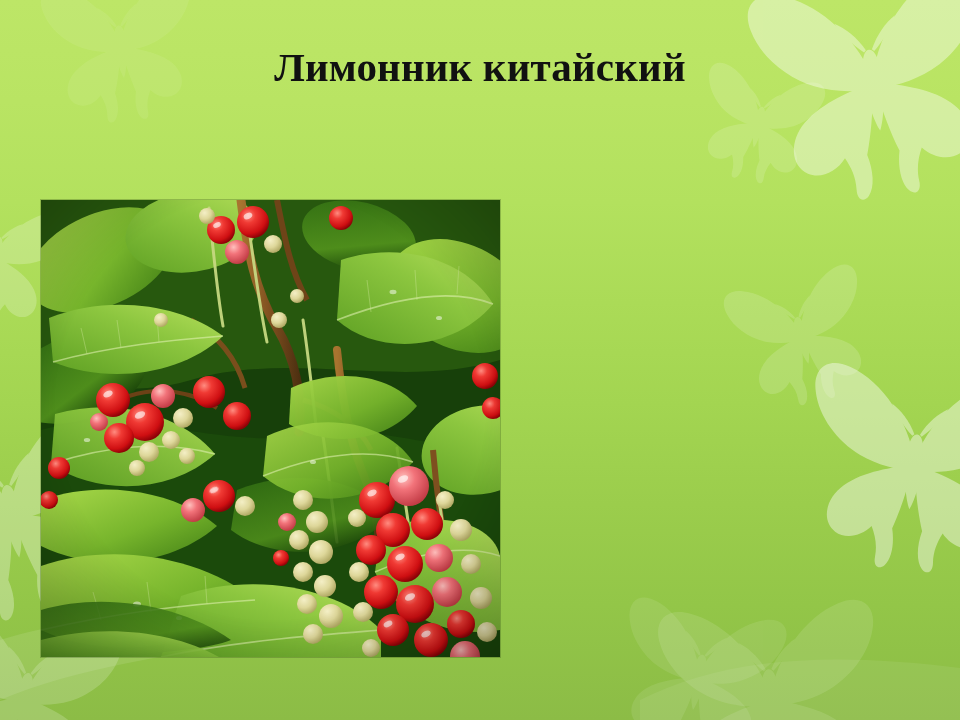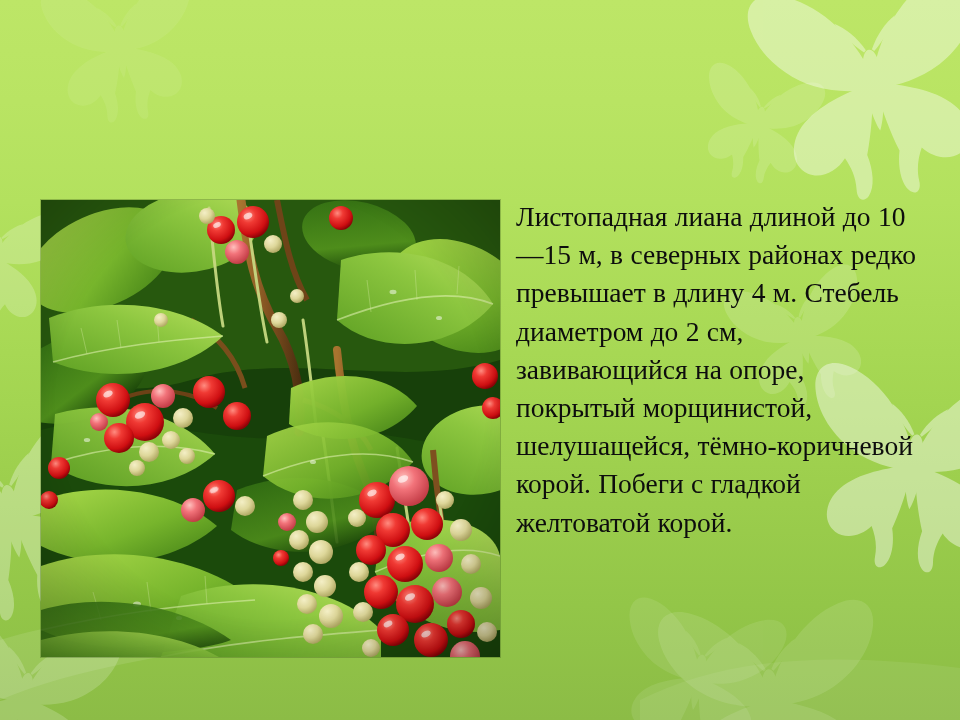--- a/index.html
+++ b/index.html
@@ -152,20 +152,23 @@
     </g>
 
     <g class="bf" opacity="0.07" transform="translate(120,40) rotate(-6) scale(0.66)">
       <use href="#bfly"></use>
     </g>
 
     <path class="bf" opacity="0.10" d="M0,640 C90,612 210,606 300,634 C210,650 90,662 0,700 Z"></path>
     <path class="bf" opacity="0.07" d="M640,700 C720,660 820,650 960,668 L960,720 L640,720 Z"></path>
   </svg>
 
+  <div id="title-bar">
+    <span id="title-text">Лимонник китайский</span>
+  </div>
 
   <div id="photo-frame">
     <svg id="photo-svg" viewBox="0 0 459 457" xmlns="http://www.w3.org/2000/svg" aria-hidden="true">
       <defs>
         <radialGradient id="berry" cx="35%" cy="30%" r="72%">
           <stop offset="0%" stop-color="#ff8c80"></stop>
           <stop offset="32%" stop-color="#f03a34"></stop>
           <stop offset="78%" stop-color="#cf0f12"></stop>
           <stop offset="100%" stop-color="#8e0207"></stop>
         </radialGradient>
@@ -370,17 +373,14 @@
         <ellipse cx="173" cy="290" rx="4.6" ry="2.8" transform="rotate(-25 173 290)"></ellipse>
       </g>
 
       <path d="M0,410 C60,392 140,404 190,440 C150,457 0,457 0,457 Z" fill="url(#lfC)" opacity="0.85"></path>
       <path d="M0,440 C60,424 130,430 178,457 L0,457 Z" fill="url(#lfB)" opacity="0.9"></path>
 
       <rect width="459" height="457" fill="url(#vig)"></rect>
     </svg>
   </div>
 
-  <div id="body-text">
-    <p>Листопадная лиана длиной до 10—15 м, в северных районах редко превышает в длину 4 м. Стебель диаметром до 2 см, завивающийся на опоре, покрытый морщинистой, шелушащейся, тёмно-коричневой корой. Побеги с гладкой желтоватой корой.</p>
-  </div>
 
 </div>
 
 </body></html>

